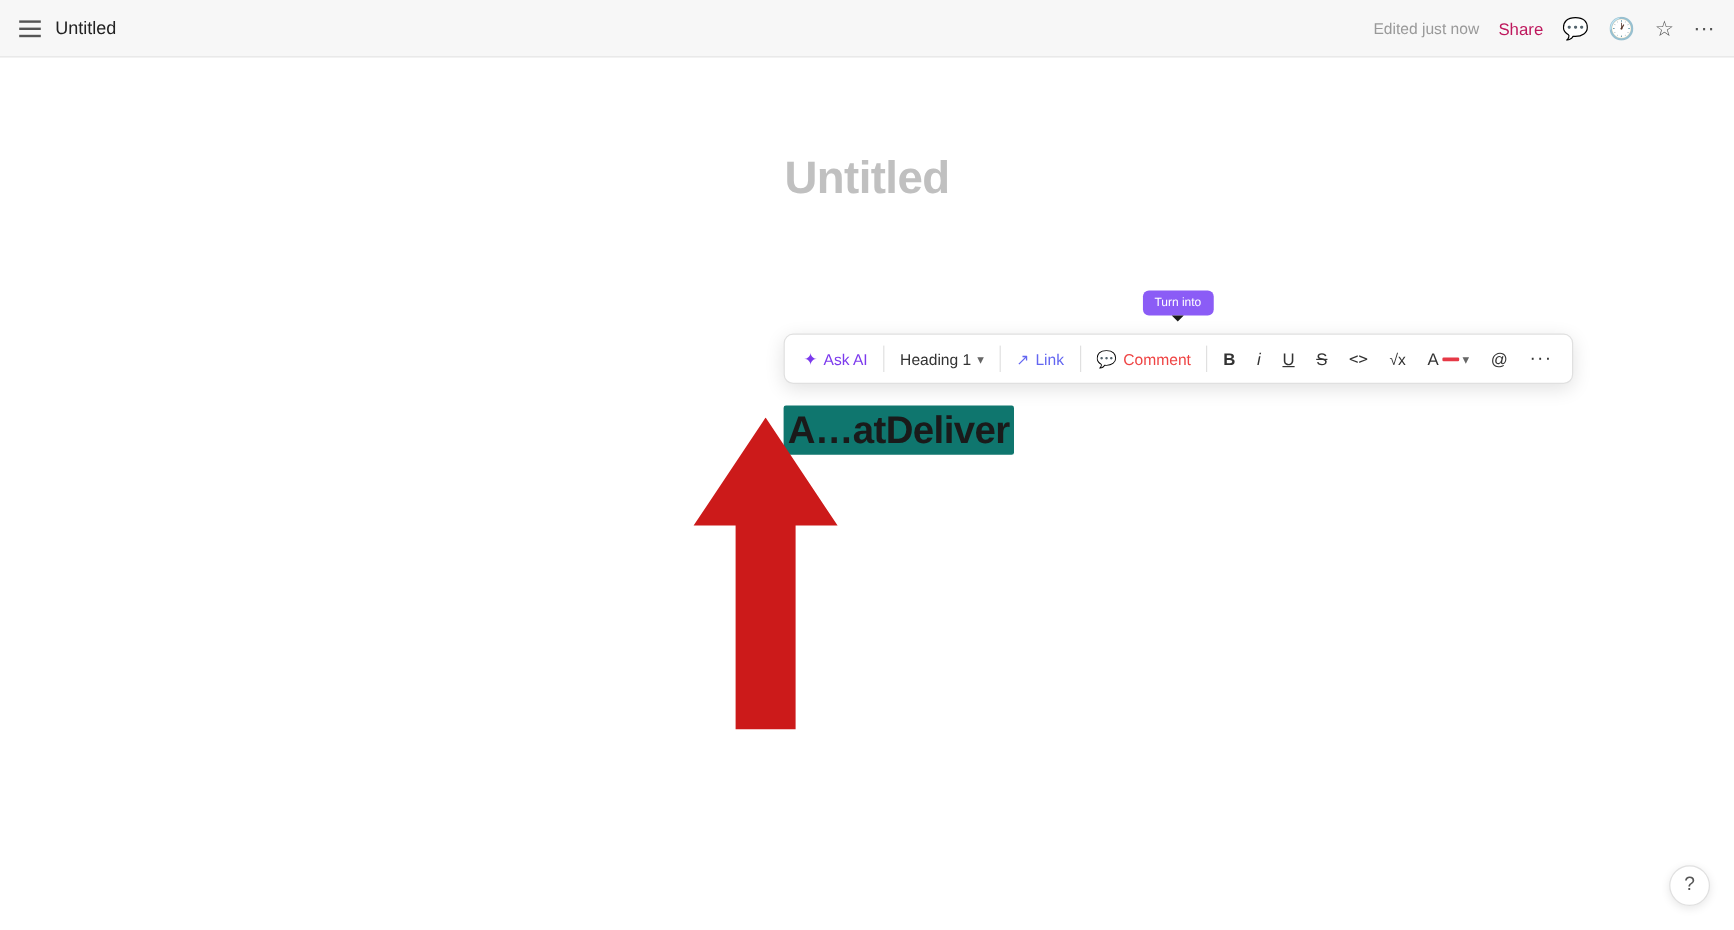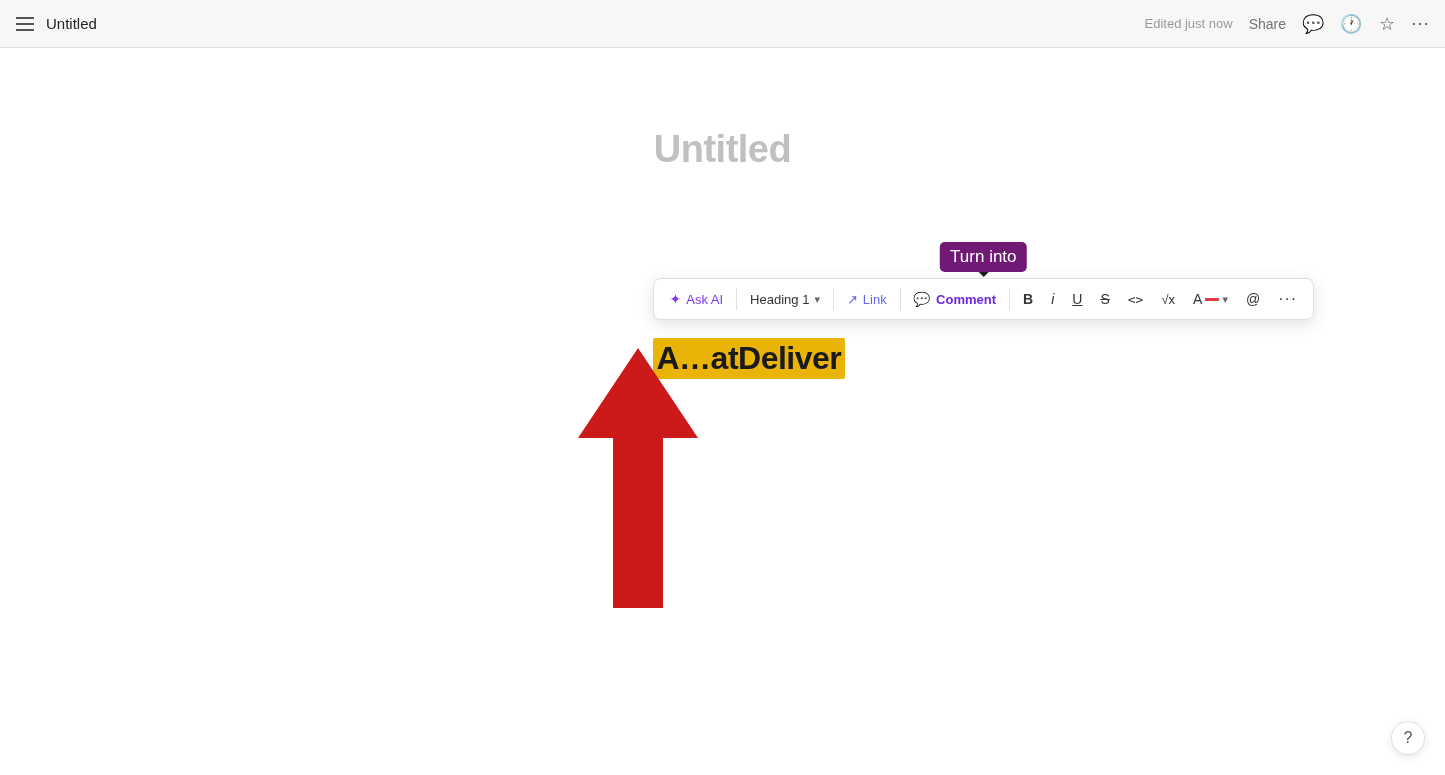--- a/index.html
+++ b/index.html
@@ -48,21 +48,21 @@
       display: flex;
       align-items: center;
       gap: 16px;
     }
     .topbar-edited {
       font-size: 13px;
       color: #999;
     }
     .topbar-share {
       font-size: 14px;
-      color: #737373;
+      color: #be185d;
       font-weight: 500;
       cursor: pointer;
     }
     .topbar-icon {
       font-size: 18px;
       color: #555;
       cursor: pointer;
     }
 
     
@@ -92,23 +92,23 @@
       left: 50%;
       transform: translateX(-70px);
     }
 
     
     .tooltip-turn-into {
       position: absolute;
       top: -36px;
       left: 50%;
       transform: translateX(-50%);
-      background: #701a75;
+      background: #8b5cf6;
       color: #ffffff;
-      font-size: 17px;
+      font-size: 10px;
       padding: 5px 10px;
       border-radius: 5px;
       white-space: nowrap;
       z-index: 10;
     }
     .tooltip-turn-into::after {
       content: '';
       position: absolute;
       bottom: -5px;
       left: 50%;
@@ -164,22 +164,21 @@
     }
     .toolbar-link {
       color: #6366f1;
       font-size: 13px;
       font-weight: 500;
       text-decoration: none;
       text-align: right;
     }
     .toolbar-comment {
       font-size: 13px;
-      color: #6d28d9;
-      font-weight: bold;
+      color: #ef4444;
     }
     .toolbar-bold { font-weight: 700; font-size: 14px; }
     .toolbar-italic { font-style: italic; font-size: 14px; }
     .toolbar-underline { text-decoration: underline; font-size: 14px; }
     .toolbar-strike { text-decoration: line-through; font-size: 14px; }
     .toolbar-code { font-family: monospace; font-size: 13px; }
     .toolbar-sqrt { font-size: 13px; }
     .toolbar-color-btn {
       display: flex;
       align-items: center;
@@ -198,21 +197,21 @@
 
     
     .selected-heading {
       position: absolute;
       top: 290px;
       left: 50%;
       transform: translateX(-70px);
       font-size: 32px;
       font-weight: 700;
       color: #1a1a1a;
-      background: #eab308;
+      background: #0f766e;
       padding: 2px 4px;
       border-radius: 2px;
       letter-spacing: -0.5px;
     }
 
     
     .big-arrow {
       position: absolute;
       top: 300px;
       left: 50%;

